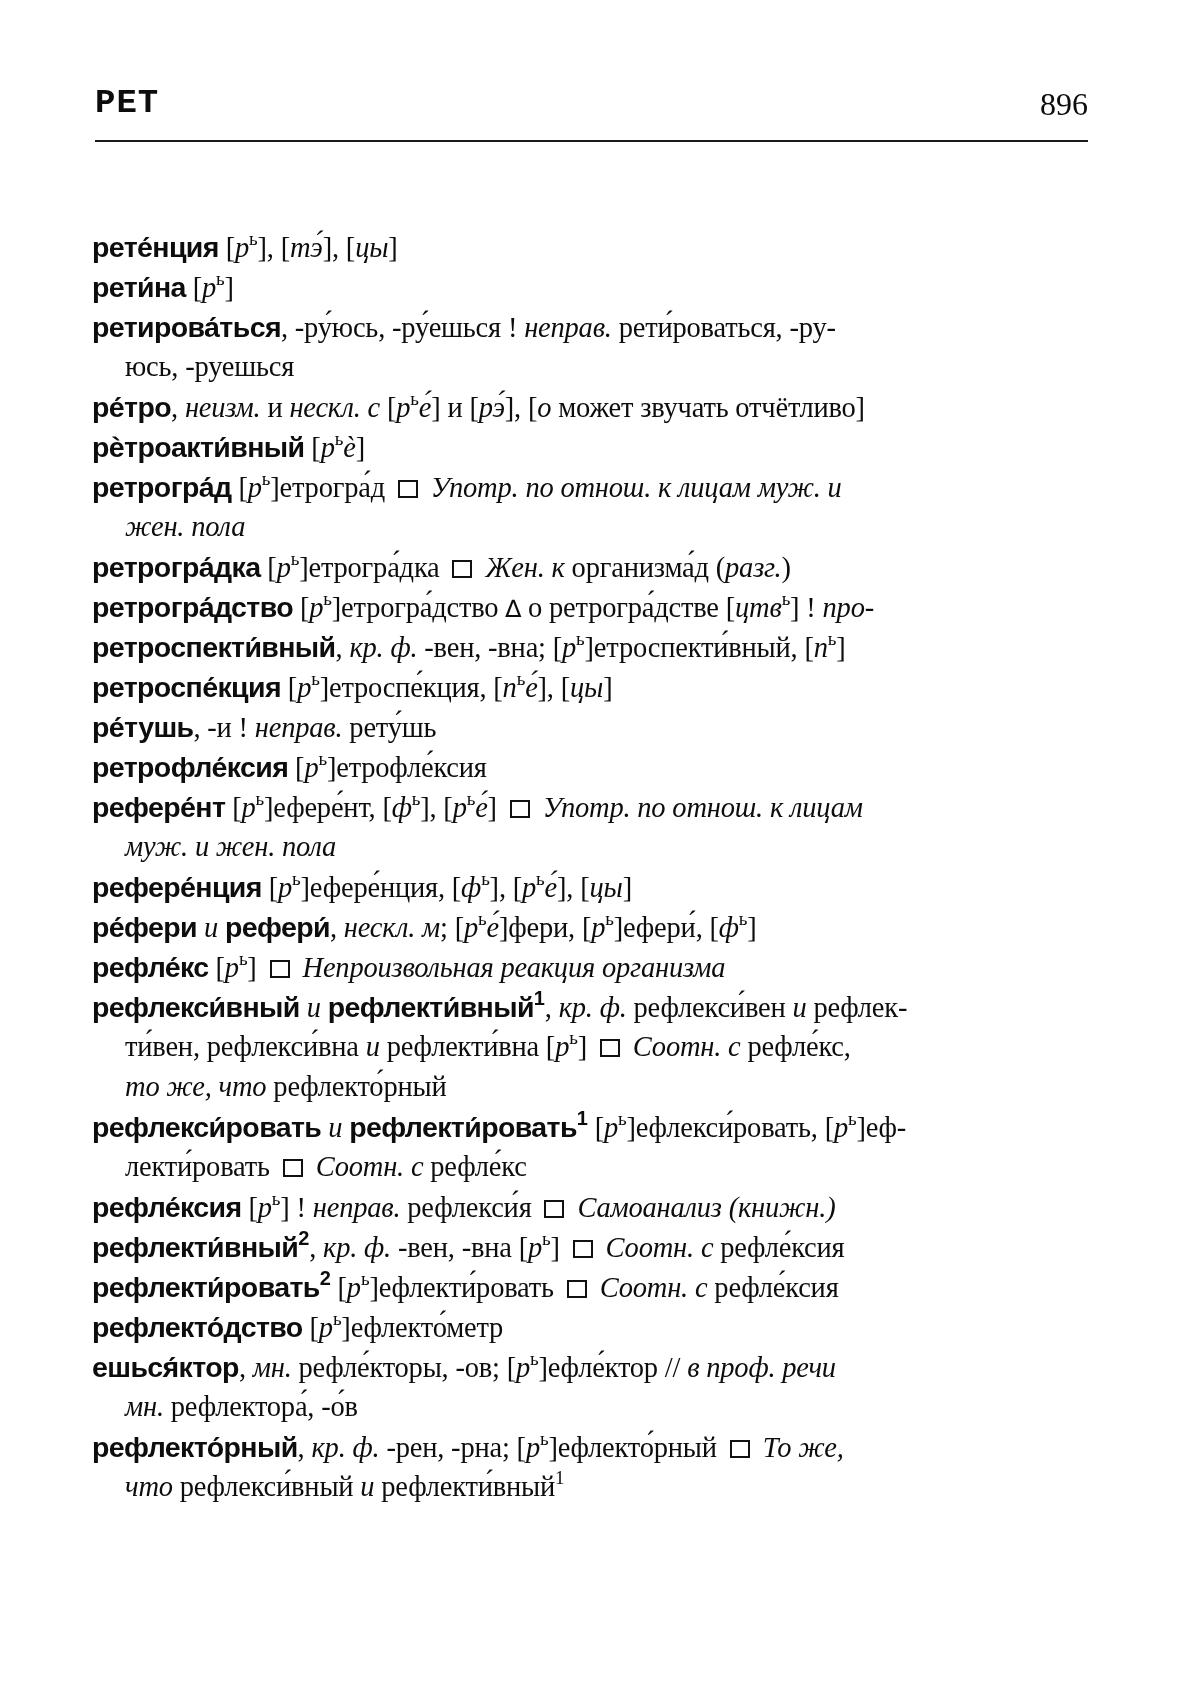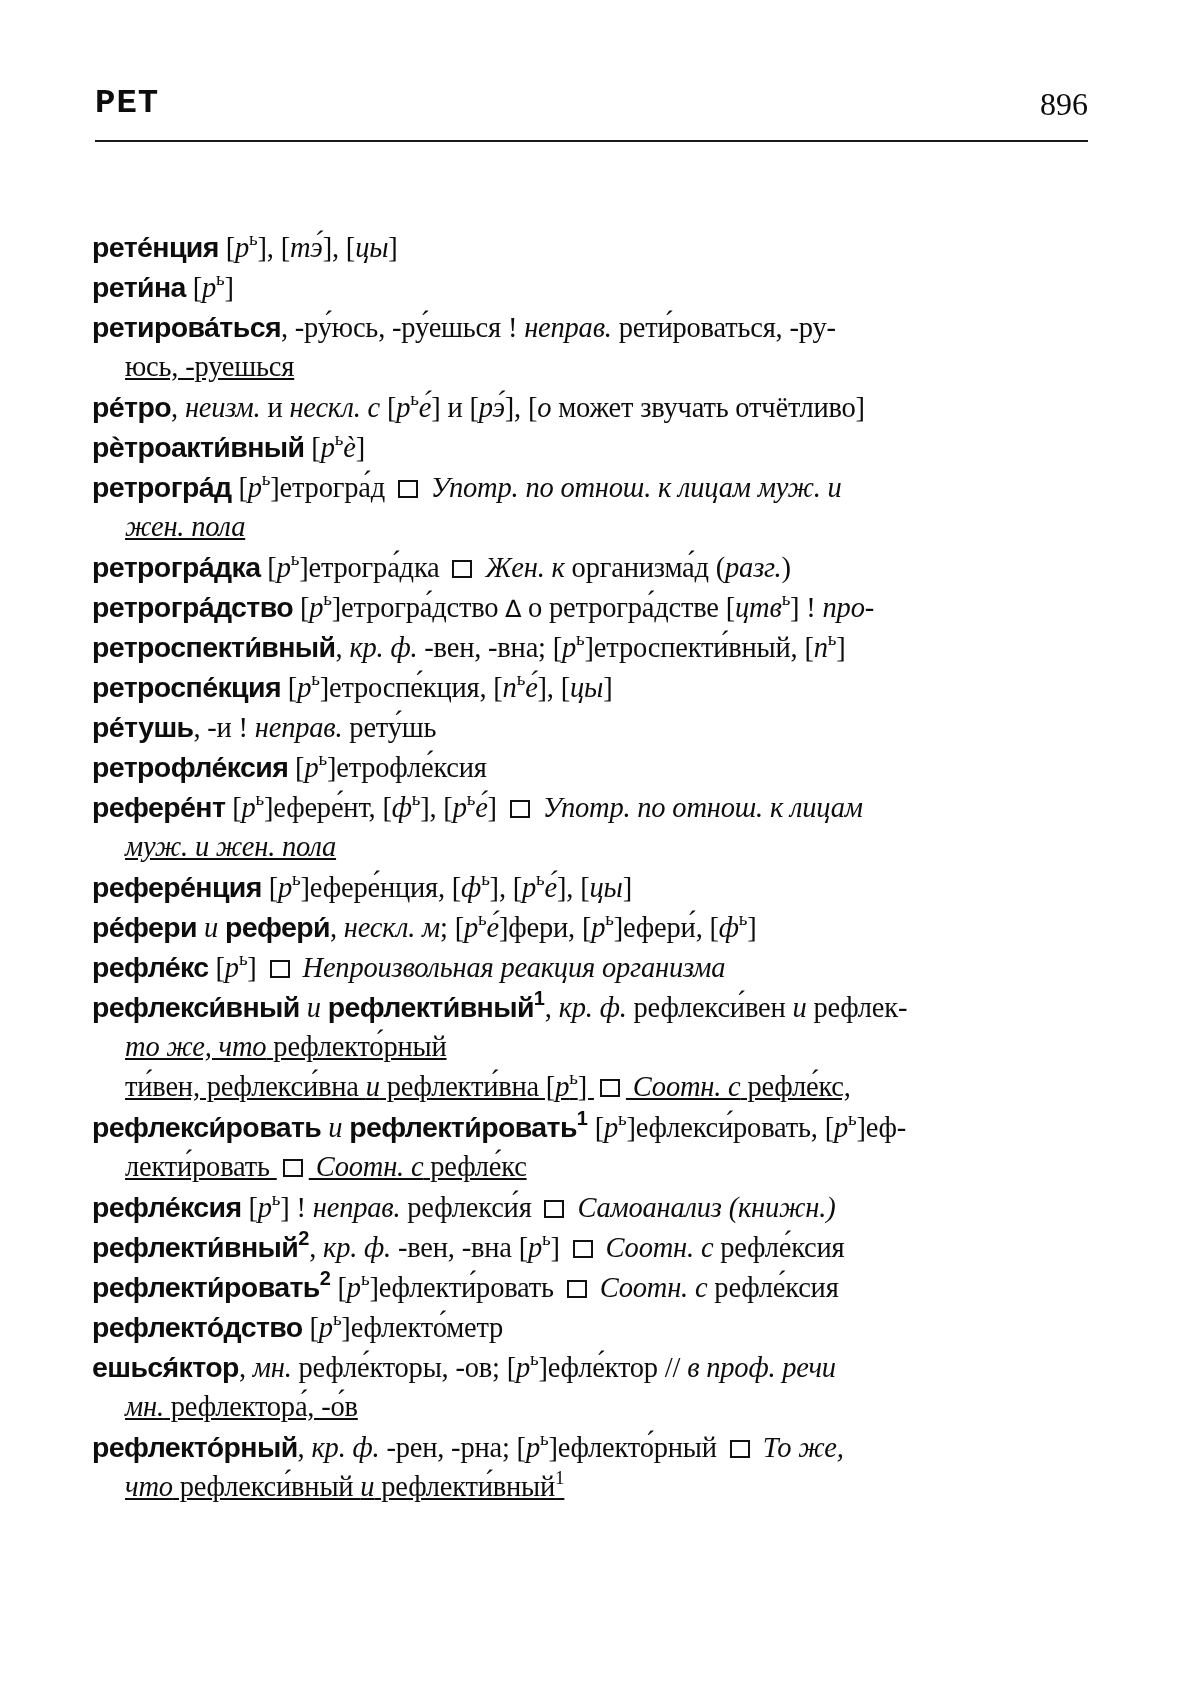--- a/index.html
+++ b/index.html
@@ -58,21 +58,20 @@
     }
     .line {
       height: 40px;
       line-height: 40px;
       font-size: 28.5px;
       white-space: nowrap;
       letter-spacing: -0.2px;
     }
     .line.cont {
       padding-left: 33px;
-      text-decoration: underline;
     }
     .seg-b { font-weight: bold; font-family: "Liberation Sans Narrow", "Liberation Sans", sans-serif; letter-spacing: -0.6px; }
     .seg-i { font-style: italic; }
     .seg-r { }
     .seg-sup {
       font-weight: bold;
       font-family: "Liberation Sans", sans-serif;
       font-size: 20px;
       vertical-align: 12px;
       line-height: 0;
@@ -116,22 +115,22 @@
     <div class="line"><span class="seg-b">ретроспекти́вный</span><span class="seg-r">, </span><span class="seg-i">кр. ф.</span><span class="seg-r"> -вен, -вна; [</span><span class="seg-i">р</span><span class="seg-supr">ь</span><span class="seg-r">]етроспекти́вный, [</span><span class="seg-i">п</span><span class="seg-supr">ь</span><span class="seg-r">]</span></div>
     <div class="line"><span class="seg-b">ретроспе́кция</span><span class="seg-r"> [</span><span class="seg-i">р</span><span class="seg-supr">ь</span><span class="seg-r">]етроспе́кция, [</span><span class="seg-i">п</span><span class="seg-supr">ь</span><span class="seg-i">е́</span><span class="seg-r">], [</span><span class="seg-i">цы</span><span class="seg-r">]</span></div>
     <div class="line"><span class="seg-b">ре́тушь</span><span class="seg-r">, -и ! </span><span class="seg-i">неправ.</span><span class="seg-r"> рету́шь</span></div>
     <div class="line"><span class="seg-b">ретрофле́ксия</span><span class="seg-r"> [</span><span class="seg-i">р</span><span class="seg-supr">ь</span><span class="seg-r">]етрофле́ксия</span></div>
     <div class="line"><span class="seg-b">рефере́нт</span><span class="seg-r"> [</span><span class="seg-i">р</span><span class="seg-supr">ь</span><span class="seg-r">]ефере́нт, [</span><span class="seg-i">ф</span><span class="seg-supr">ь</span><span class="seg-r">], [</span><span class="seg-i">р</span><span class="seg-supr">ь</span><span class="seg-i">е́</span><span class="seg-r">] </span><span class="seg-box"></span><span class="seg-i"> Употр. по отнош. к лицам</span></div>
     <div class="line cont"><span class="seg-i">муж. и жен. пола</span></div>
     <div class="line"><span class="seg-b">рефере́нция</span><span class="seg-r"> [</span><span class="seg-i">р</span><span class="seg-supr">ь</span><span class="seg-r">]ефере́нция, [</span><span class="seg-i">ф</span><span class="seg-supr">ь</span><span class="seg-r">], [</span><span class="seg-i">р</span><span class="seg-supr">ь</span><span class="seg-i">е́</span><span class="seg-r">], [</span><span class="seg-i">цы</span><span class="seg-r">]</span></div>
     <div class="line"><span class="seg-b">ре́фери</span><span class="seg-i"> и </span><span class="seg-b">рефери́</span><span class="seg-r">, </span><span class="seg-i">нескл. м</span><span class="seg-r">; [</span><span class="seg-i">р</span><span class="seg-supr">ь</span><span class="seg-i">е́</span><span class="seg-r">]фери, [</span><span class="seg-i">р</span><span class="seg-supr">ь</span><span class="seg-r">]ефери́, [</span><span class="seg-i">ф</span><span class="seg-supr">ь</span><span class="seg-r">]</span></div>
     <div class="line"><span class="seg-b">рефле́кс</span><span class="seg-r"> [</span><span class="seg-i">р</span><span class="seg-supr">ь</span><span class="seg-r">] </span><span class="seg-box"></span><span class="seg-i"> Непроизвольная реакция организма</span></div>
     <div class="line"><span class="seg-b">рефлекси́вный</span><span class="seg-i"> и </span><span class="seg-b">рефлекти́вный</span><span class="seg-sup">1</span><span class="seg-r">, </span><span class="seg-i">кр. ф.</span><span class="seg-r"> рефлекси́вен </span><span class="seg-i">и</span><span class="seg-r"> рефлек-</span></div>
+    <div class="line cont"><span class="seg-r">ти́вен, рефлекси́вна </span><span class="seg-i">и</span><span class="seg-r"> рефлекти́вна [</span><span class="seg-i">р</span><span class="seg-supr">ь</span><span class="seg-r">] </span><span class="seg-box"></span><span class="seg-i"> Соотн. с</span><span class="seg-r"> рефле́кс,</span></div>
     <div class="line cont"><span class="seg-i">то же, что</span><span class="seg-r"> рефлекто́рный</span></div>
-    <div class="line cont"><span class="seg-r">ти́вен, рефлекси́вна </span><span class="seg-i">и</span><span class="seg-r"> рефлекти́вна [</span><span class="seg-i">р</span><span class="seg-supr">ь</span><span class="seg-r">] </span><span class="seg-box"></span><span class="seg-i"> Соотн. с</span><span class="seg-r"> рефле́кс,</span></div>
     <div class="line"><span class="seg-b">рефлекси́ровать</span><span class="seg-i"> и </span><span class="seg-b">рефлекти́ровать</span><span class="seg-sup">1</span><span class="seg-r"> [</span><span class="seg-i">р</span><span class="seg-supr">ь</span><span class="seg-r">]ефлекси́ровать, [</span><span class="seg-i">р</span><span class="seg-supr">ь</span><span class="seg-r">]еф-</span></div>
     <div class="line cont"><span class="seg-r">лекти́ровать </span><span class="seg-box"></span><span class="seg-i"> Соотн. с</span><span class="seg-r"> рефле́кс</span></div>
     <div class="line"><span class="seg-b">рефле́ксия</span><span class="seg-r"> [</span><span class="seg-i">р</span><span class="seg-supr">ь</span><span class="seg-r">] ! </span><span class="seg-i">неправ.</span><span class="seg-r"> рефлекси́я </span><span class="seg-box"></span><span class="seg-i"> Самоанализ (книжн.)</span></div>
     <div class="line"><span class="seg-b">рефлекти́вный</span><span class="seg-sup">2</span><span class="seg-r">, </span><span class="seg-i">кр. ф.</span><span class="seg-r"> -вен, -вна [</span><span class="seg-i">р</span><span class="seg-supr">ь</span><span class="seg-r">] </span><span class="seg-box"></span><span class="seg-i"> Соотн. с</span><span class="seg-r"> рефле́ксия</span></div>
     <div class="line"><span class="seg-b">рефлекти́ровать</span><span class="seg-sup">2</span><span class="seg-r"> [</span><span class="seg-i">р</span><span class="seg-supr">ь</span><span class="seg-r">]ефлекти́ровать </span><span class="seg-box"></span><span class="seg-i"> Соотн. с</span><span class="seg-r"> рефле́ксия</span></div>
     <div class="line"><span class="seg-b">рефлекто́дство</span><span class="seg-r"> [</span><span class="seg-i">р</span><span class="seg-supr">ь</span><span class="seg-r">]ефлекто́метр</span></div>
     <div class="line"><span class="seg-b">ешься́ктор</span><span class="seg-r">, </span><span class="seg-i">мн.</span><span class="seg-r"> рефле́кторы, -ов; [</span><span class="seg-i">р</span><span class="seg-supr">ь</span><span class="seg-r">]ефле́ктор // </span><span class="seg-i">в проф. речи</span></div>
     <div class="line cont"><span class="seg-i">мн.</span><span class="seg-r"> рефлектора́, -о́в</span></div>
     <div class="line"><span class="seg-b">рефлекто́рный</span><span class="seg-r">, </span><span class="seg-i">кр. ф.</span><span class="seg-r"> -рен, -рна; [</span><span class="seg-i">р</span><span class="seg-supr">ь</span><span class="seg-r">]ефлекто́рный </span><span class="seg-box"></span><span class="seg-i"> То же,</span></div>
     <div class="line cont"><span class="seg-i">что</span><span class="seg-r"> рефлекси́вный </span><span class="seg-i">и</span><span class="seg-r"> рефлекти́вный</span><span class="seg-supr">1</span></div>

